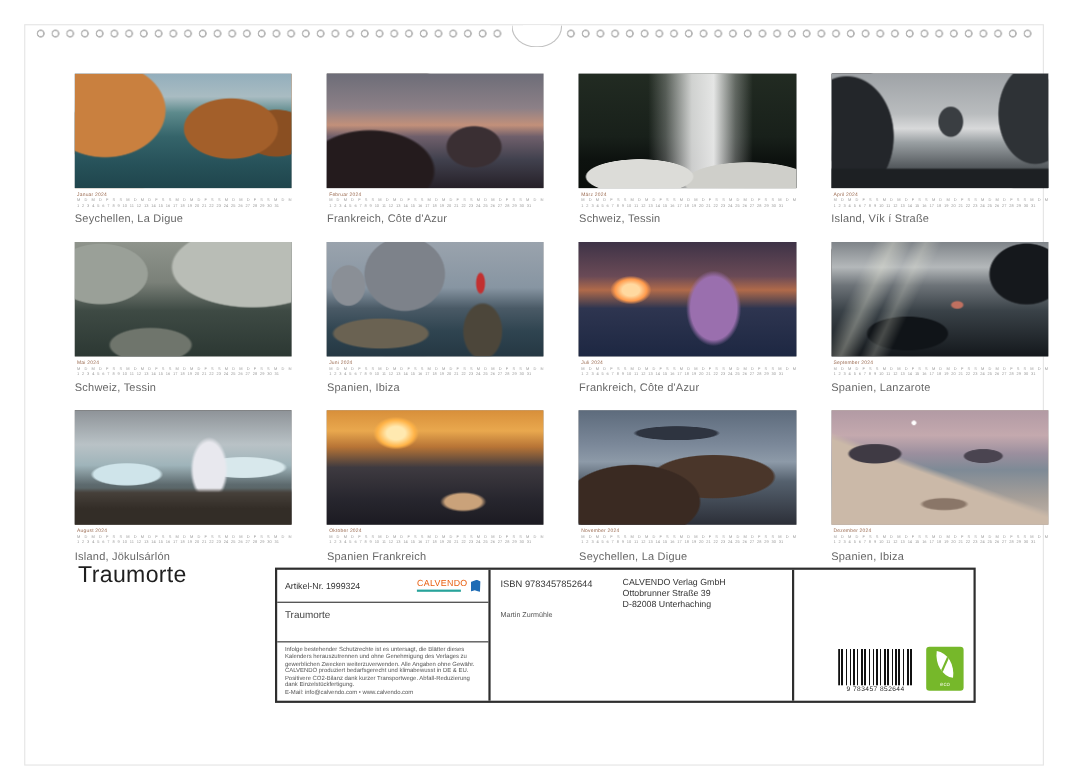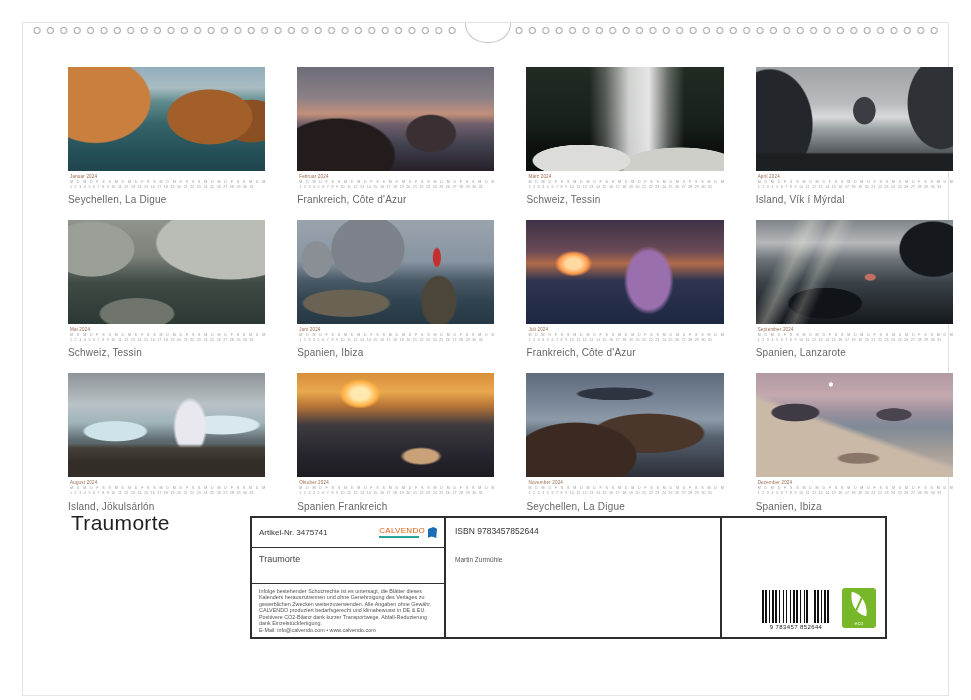--- a/index.html
+++ b/index.html
@@ -166,21 +166,21 @@
     <figcaption class="caption">Schweiz, Tessin</figcaption>
   </figure>
 
   <figure class="month-cell">
     <div class="photo photo-4"></div>
     <div class="strip">
       <div class="strip-label">April 2024</div>
       <div class="strip-days">M D M D F S S M D M D F S S M D M D F S S M D M D F S S M D M</div>
       <div class="strip-nums">1 2 3 4 5 6 7 8 9 10 11 12 13 14 15 16 17 18 19 20 21 22 23 24 25 26 27 28 29 30 31</div>
     </div>
-    <figcaption class="caption">Island, Vík í Mýrdal</figcaption>
+    <figcaption class="caption">Island, Vík í Straße</figcaption>
   </figure>
 
   <figure class="month-cell">
     <div class="photo photo-5"></div>
     <div class="strip">
       <div class="strip-label">Mai 2024</div>
       <div class="strip-days">M D M D F S S M D M D F S S M D M D F S S M D M D F S S M D M</div>
       <div class="strip-nums">1 2 3 4 5 6 7 8 9 10 11 12 13 14 15 16 17 18 19 20 21 22 23 24 25 26 27 28 29 30 31</div>
     </div>
     <figcaption class="caption">Schweiz, Tessin</figcaption>
@@ -255,37 +255,42 @@
     </div>
     <figcaption class="caption">Spanien, Ibiza</figcaption>
   </figure>
 </div>
 
 <div class="page-title">Traumorte</div>
 
 <div class="info">
   <div class="col1">
     <div class="cell-artikel">
-      <span class="artikel-text">Artikel-Nr. 3475741</span>
+      <span class="artikel-text">Artikel-Nr. 1999324</span>
       <span class="cv-logo">
         <span class="cv-word-wrap">
           <span class="cv-word">CALVENDO</span>
           <span class="cv-tagline"></span>
         </span>
         <span class="cv-mark"></span>
       </span>
     </div>
     <div class="cell-title">Traumorte</div>
     <div class="cell-legal">
       <div class="legal-text">Infolge bestehender Schutzrechte ist es untersagt, die Blätter dieses Kalenders herauszutrennen und ohne Genehmigung des Verlages zu gewerblichen Zwecken weiterzuverwenden. Alle Angaben ohne Gewähr. CALVENDO produziert bedarfsgerecht und klimabewusst in DE &amp; EU. Positivere CO2-Bilanz dank kurzer Transportwege. Abfall-Reduzierung dank Einzelstückfertigung.</div>
       <div class="contact-line">E-Mail: info@calvendo.com • www.calvendo.com</div>
     </div>
   </div>
   <div class="col2">
     <span class="isbn">ISBN 9783457852644</span>
+    <div class="publisher">
+      <div>CALVENDO Verlag GmbH</div>
+      <div>Ottobrunner Straße 39</div>
+      <div>D-82008 Unterhaching</div>
+    </div>
     <span class="author">Martin Zurmühle</span>
   </div>
   <div class="col3">
     <div class="barcode-wrap">
       <div class="barcode"></div>
       <div class="barcode-digits">9 783457 852644</div>
     </div>
     <div class="eco">
       <div class="eco-leaf"></div>
       <div class="eco-label">eco</div>

